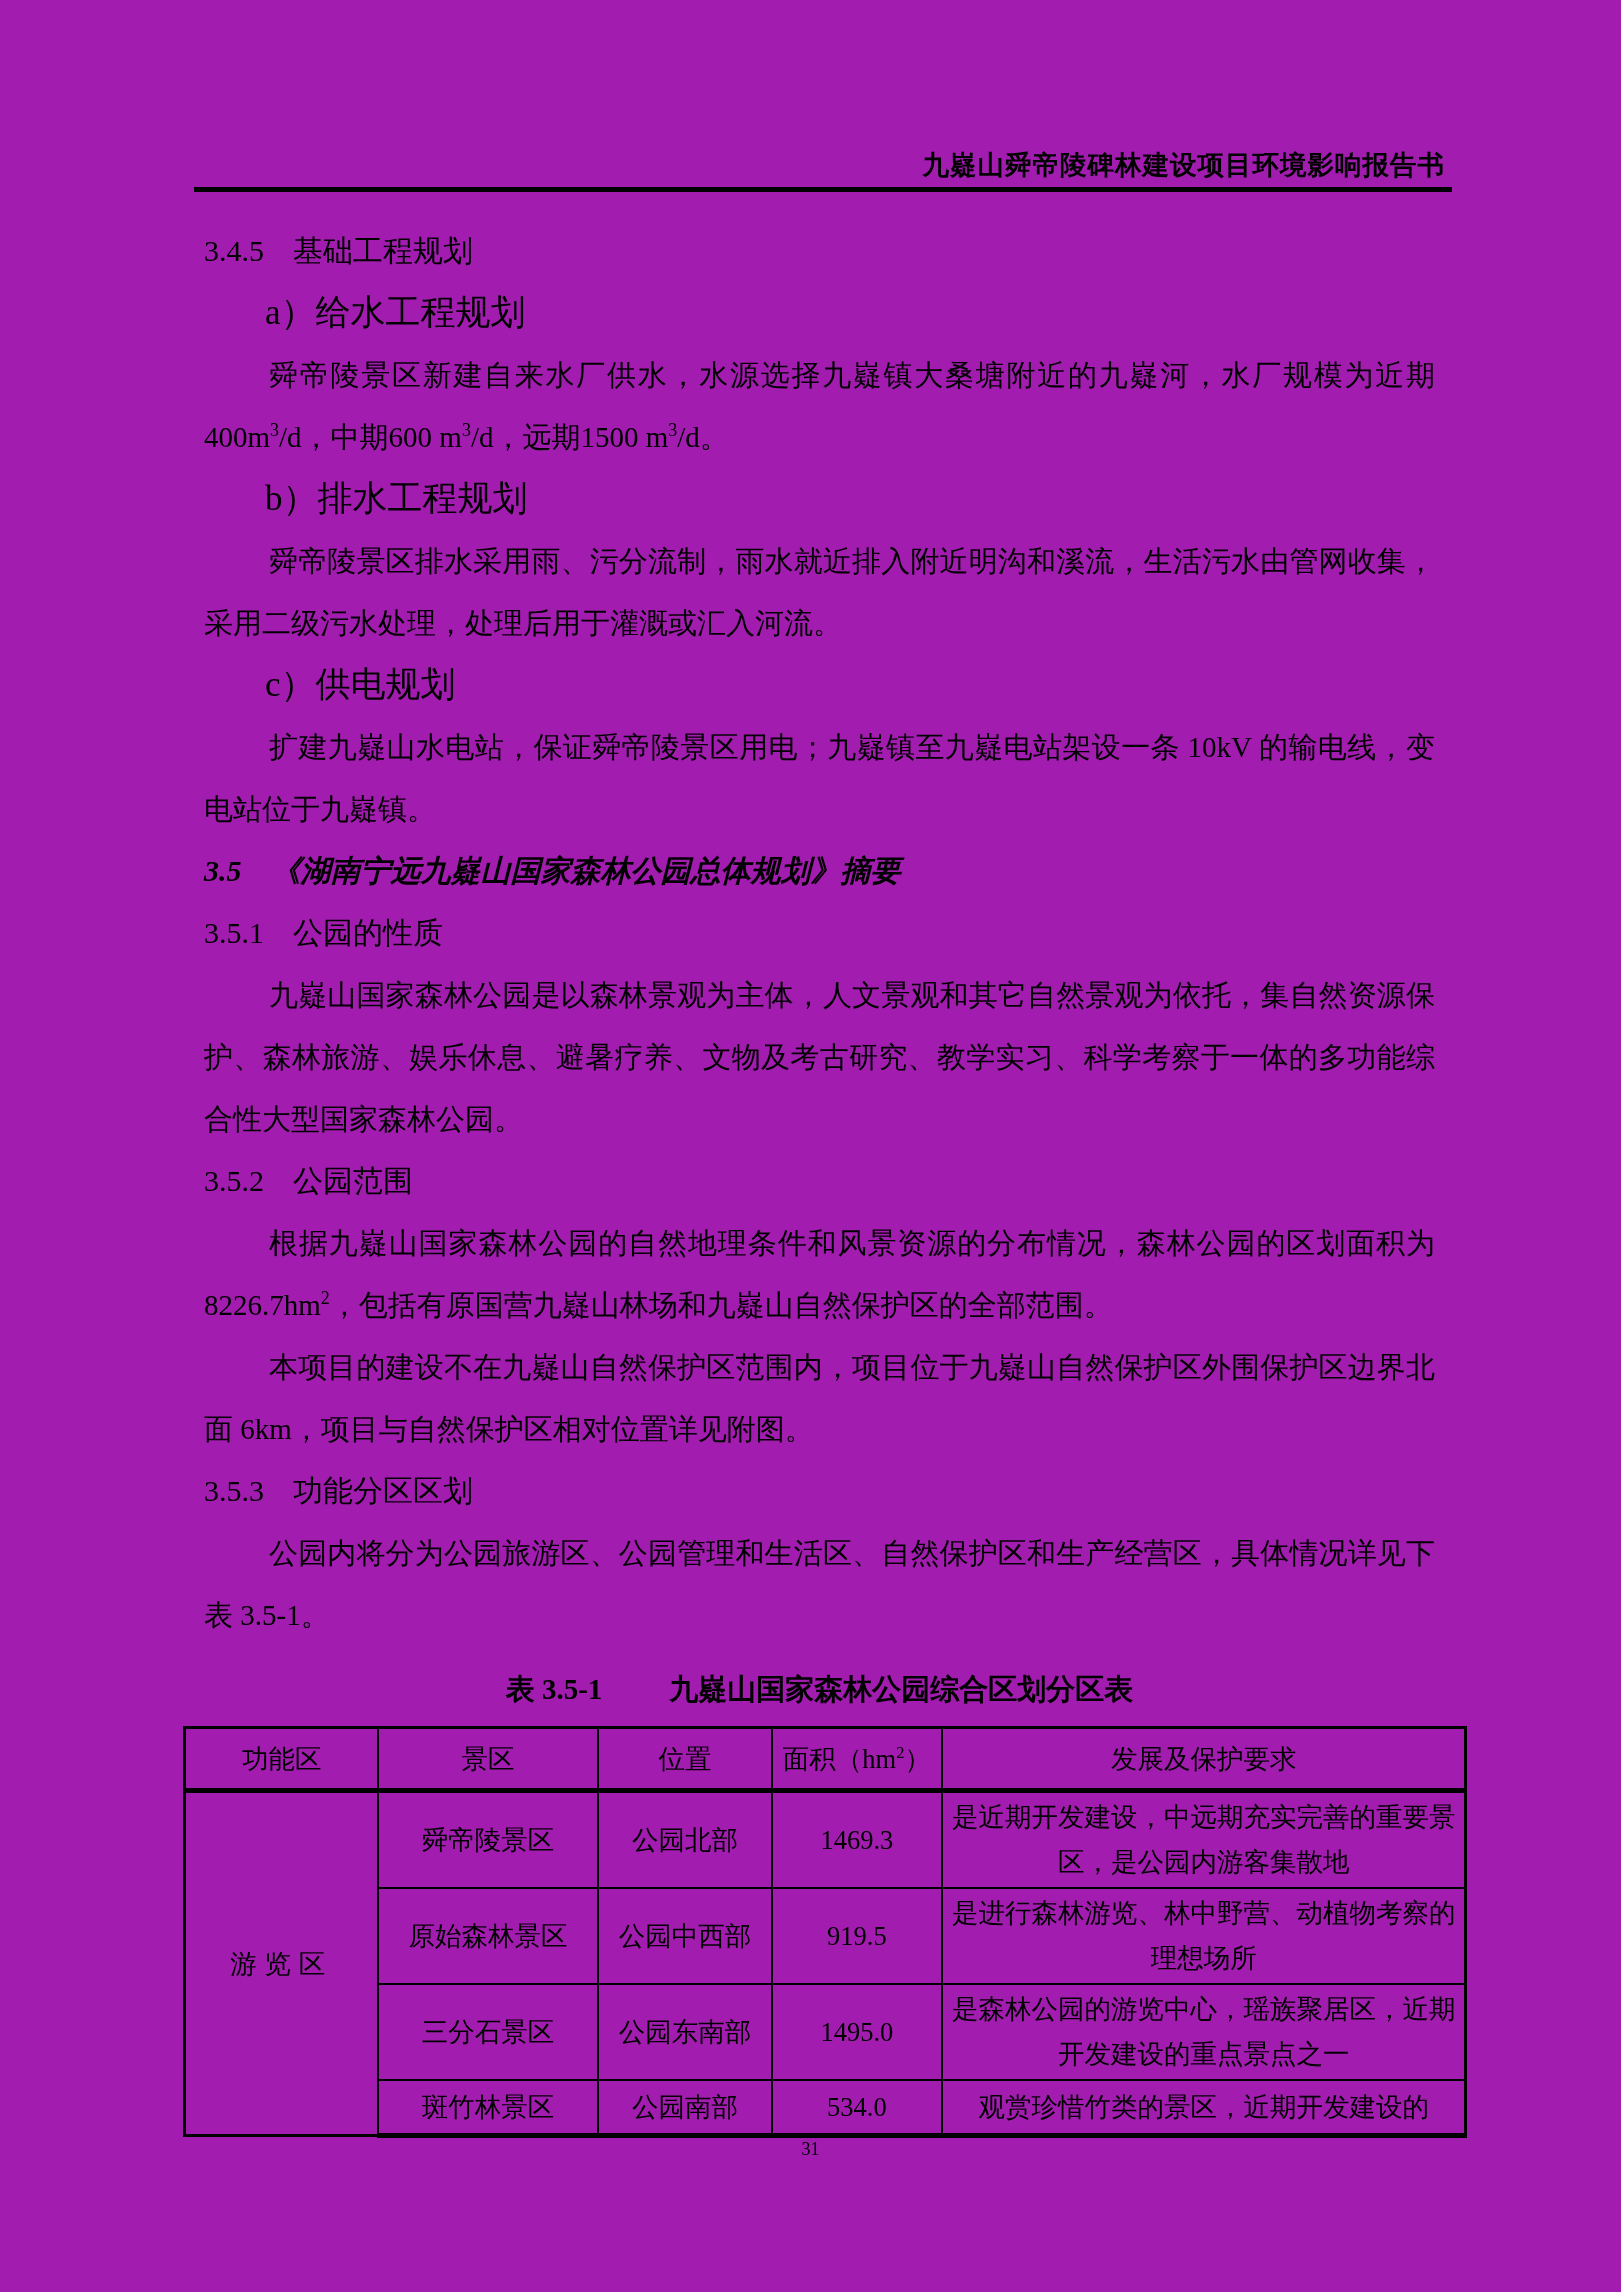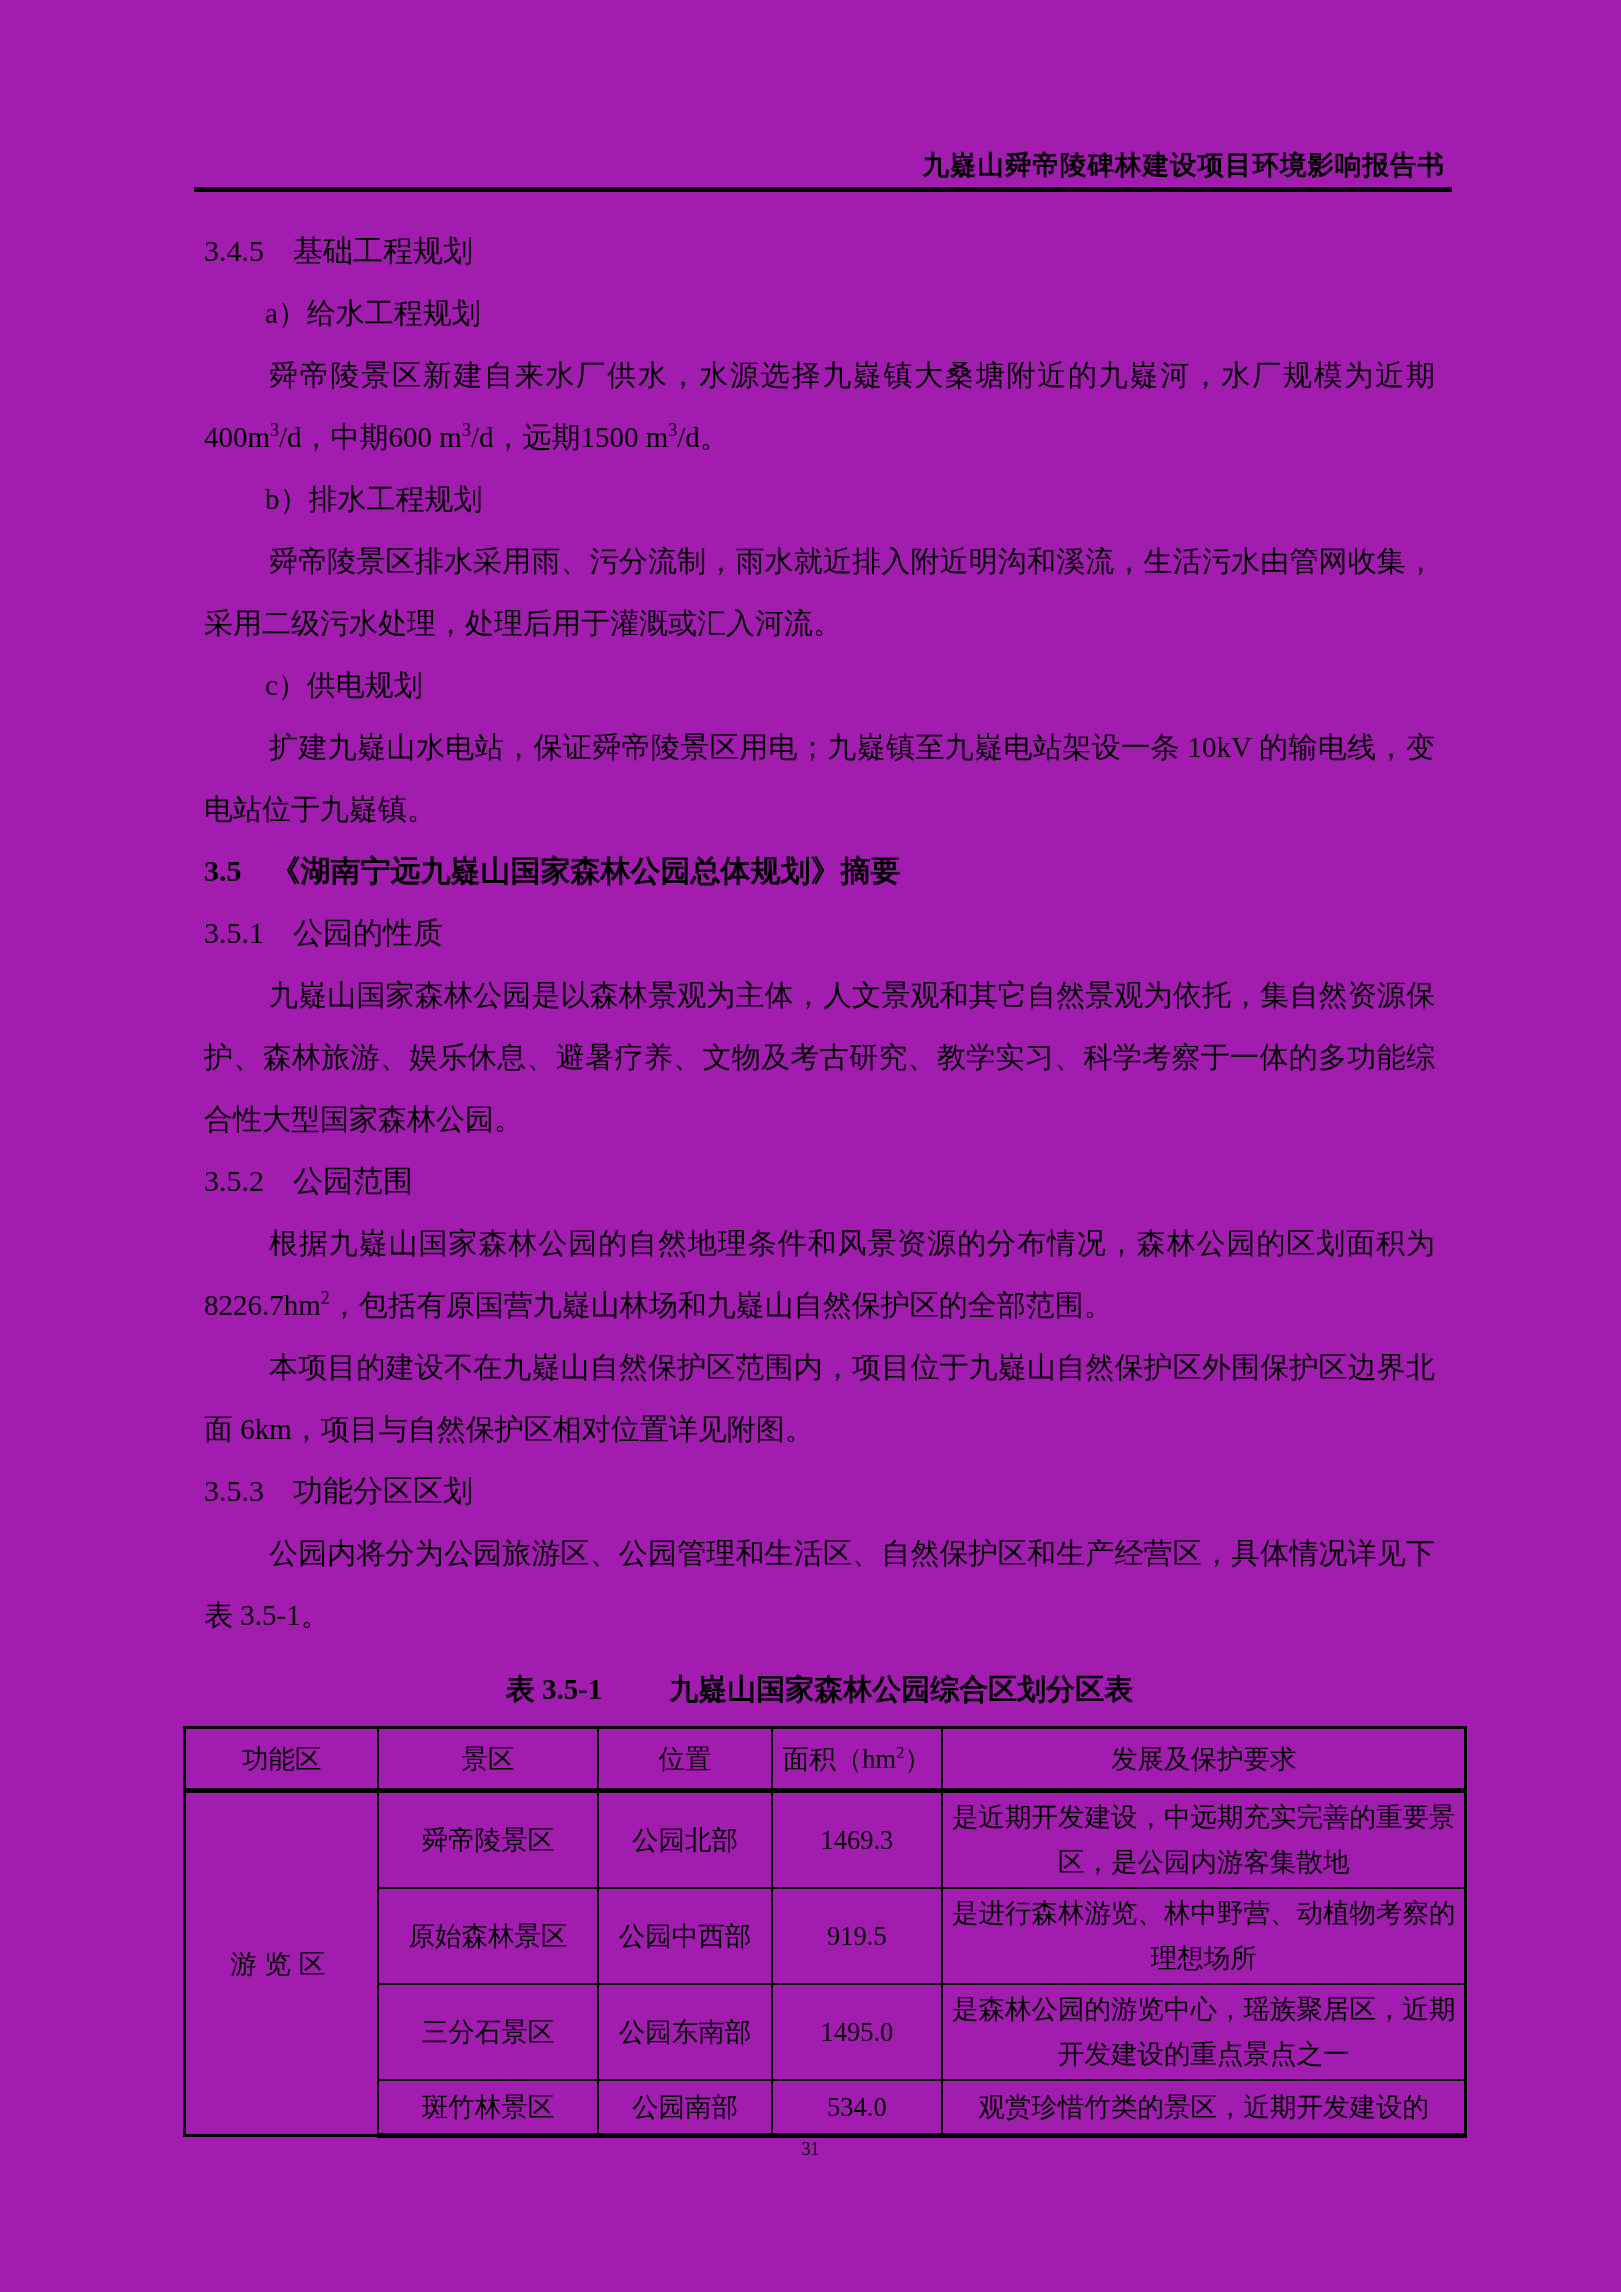--- a/index.html
+++ b/index.html
@@ -27,23 +27,23 @@
     position:absolute;
     left:204px; top:220px;
     width:1231px;
   }
   .heading {
     font-size:30px;
     line-height:62px;
     white-space:nowrap;
   }
   .heading .hnum { margin-right:29px; }
-  .heading-bold { font-weight:bold; }
+  .heading-bold { font-weight:bold;font-style:italic; }
   .sub-label {
-    font-size:29px;
+    font-size:35px;
     line-height:62px;
     padding-left:61px;
   }
   .para {
     margin:0;
     font-size:29px;
     line-height:62px;
     text-align:justify;
     text-indent:65px;
   }

